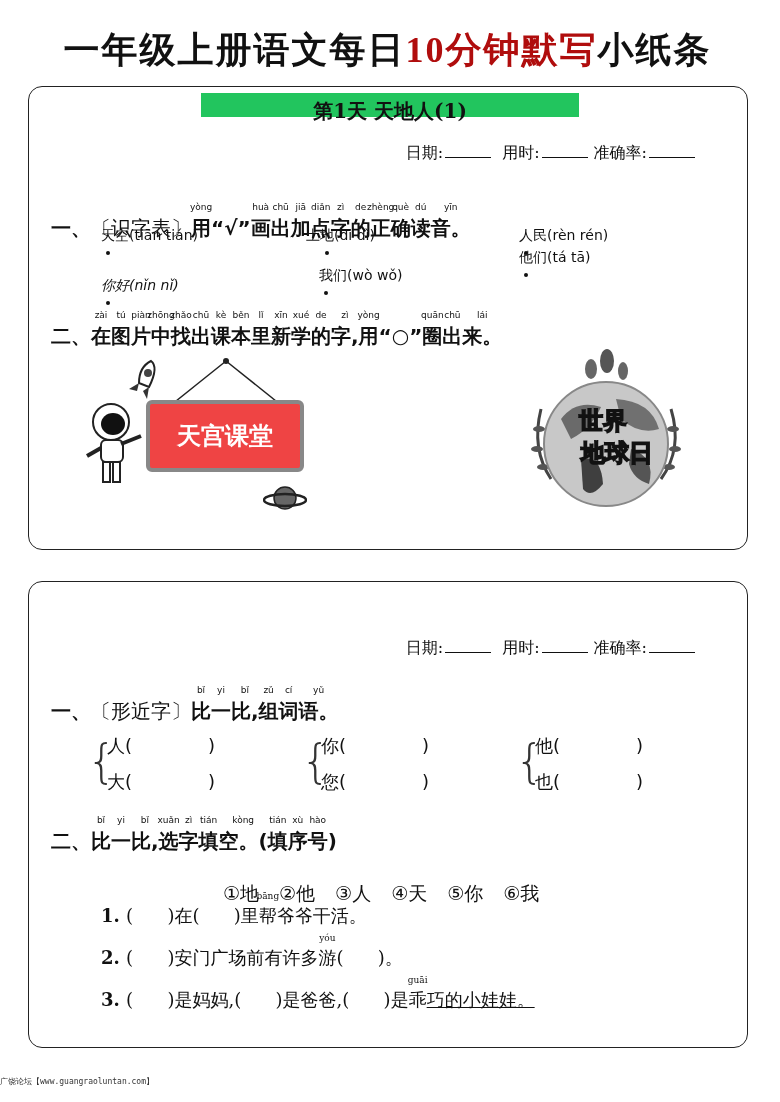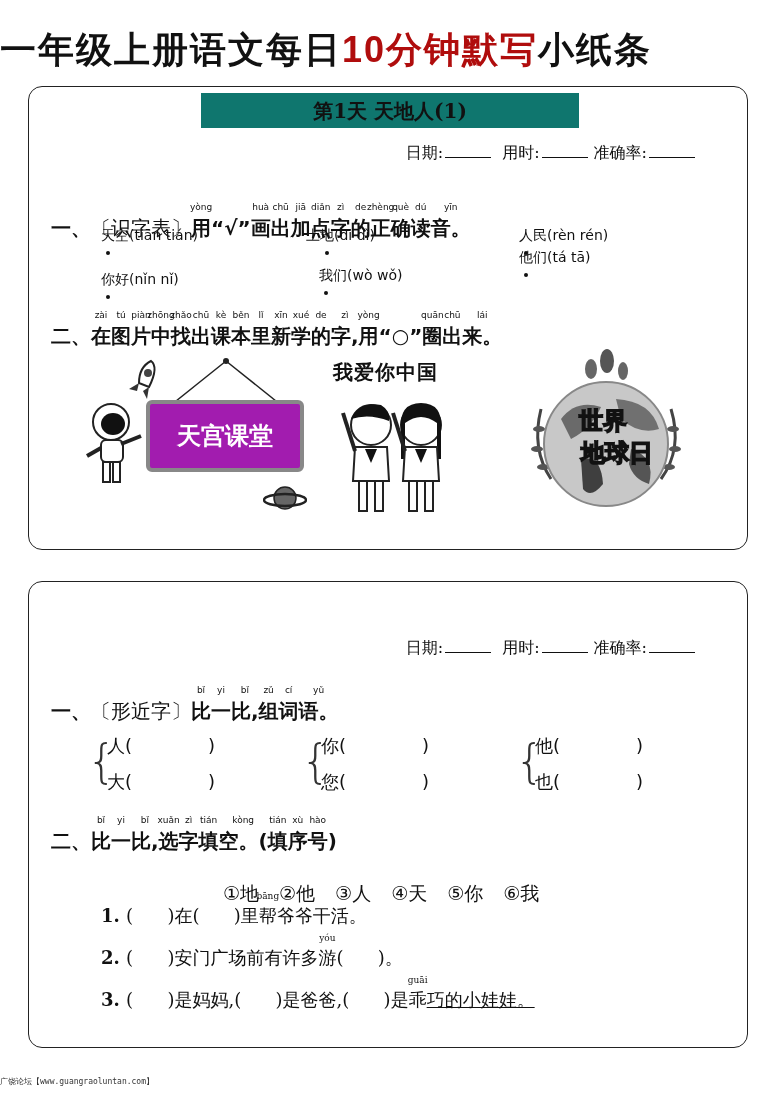--- a/index.html
+++ b/index.html
@@ -1,34 +1,34 @@
 <!DOCTYPE html>
 <html><head>
 <meta charset="utf-8">
 <style>
   html, body { margin:0; padding:0; }
   body {
     width:780px; height:1102px; background:#ffffff; position:relative; overflow:hidden;
     font-family: "DejaVu Sans", "Liberation Sans", sans-serif; color:#111;
   }
   .title {
-    position:absolute; left:0; top:28px; width:775px; 
-    font-family: Liberation Sans, sans-serif;
+    position:absolute; left:0; top:28px; width:775px; text-align:center;
+    font-family: Liberation Serif, serif;
     font-size:36px; font-weight:bold; letter-spacing:2px; line-height:44px;
   }
   .title .red { color:#b00d0d; }
   .card {
     position:absolute; left:28px; width:718px; border:1.5px solid #222;
     border-radius:14px; background:#fff;
   }
   .card1 { top:86px; height:462px; }
   .card2 { top:581px; height:465px; }
   .day-banner {
-    position:absolute; left:172px; top:6px; width:378px; height:35px;
-    background:#0f766e; text-align:center; line-height:36px;
+    position:absolute; left:172px; top:6px; width:378px; height:24px;
+    background:#22c55e; text-align:center; line-height:36px;
     font-family: "DejaVu Serif", "Liberation Serif", serif; font-size:20px; font-weight:bold;
   }
   .meta {
     position:absolute; right:46px; top:56px; font-size:16px;
     font-family: "DejaVu Serif", "Liberation Serif", serif;
   }
   .meta .blank { display:inline-block; width:46px; border-bottom:1.5px solid #111; margin:0 6px 0 2px; height:14px; vertical-align:baseline; }
   .q {
     position:absolute; left:22px; font-size:20px; font-weight:bold; white-space:nowrap;
   }
@@ -44,21 +44,21 @@
     position:absolute; font-size:14px; white-space:nowrap;
   }
   .word .dot { position:relative; display:inline-block; }
   .word .dot::after {
     content:""; position:absolute; left:50%; bottom:-10px; width:4px; height:4px;
     margin-left:-2px; background:#111; border-radius:50%;
   }
   .pic { position:absolute; }
   .sign {
     position:absolute; left:120px; top:345px; width:150px; height:64px;
-    background:#a21caf; border:4px solid #888; border-radius:6px; color:#fff;
+    background:#ef4444; border:4px solid #888; border-radius:6px; color:#fff;
     font-size:24px; font-weight:bold; text-align:center; line-height:64px;
   }
   .compare { position:absolute; font-size:18px; }
   .brace {
     position:absolute; font-size:46px; line-height:46px; top:6px; left:-2px; font-weight:lighter; color:#333;
   }
   .pair { position:absolute; left:18px; white-space:nowrap; }
   .options { position:absolute; left:194px; top:287px; font-size:19px; word-spacing:0;margin-top:12px; }
   .options span { margin-right:20px; }
   .sent {
@@ -86,21 +86,21 @@
   </div>
 
   <div class="q" style="top:128px;">
     <span>一、</span><span class="tag">〔识字表〕</span><span id="d1q1"><span class="py"><span class="p">yòng</span>用</span><span class="py">“√”</span><span class="py"><span class="p">huà</span>画</span><span class="py"><span class="p">chū</span>出</span><span class="py"><span class="p">jiā</span>加</span><span class="py"><span class="p">diǎn</span>点</span><span class="py"><span class="p">zì</span>字</span><span class="py"><span class="p">de</span>的</span><span class="py"><span class="p">zhèng</span>正</span><span class="py"><span class="p">què</span>确</span><span class="py"><span class="p">dú</span>读</span><span class="py"><span class="p">yīn</span>音。</span></span>
   </div>
 
   <div id="d1items">
       <div class="word" style="left: 72px; top: 140px;"><span class="dot">天</span><span>空</span><span>(tiān  tián)</span></div>
       <div class="word" style="left: 277px; top: 140px;"><span>土</span><span class="dot">地</span><span>(di  dì)</span></div>
       <div class="word" style="left: 490px; top: 140px;"><span class="dot">人</span><span>民</span><span>(rèn  rén)</span></div>
-      <div class="word" style="left: 72px; top: 184px;"><span class="dot">你</span><span>好</span><span>(nǐn  nǐ)</span></div>
+      <div class="word" style="left: 72px; top: 190px; font-style: italic;"><span class="dot">你</span><span>好</span><span>(nǐn  nǐ)</span></div>
       <div class="word" style="left: 290px; top: 180px;"><span class="dot">我</span><span>们</span><span>(wò  wǒ)</span></div>
       <div class="word" style="left: 490px; top: 162px;"><span class="dot">他</span><span>们</span><span>(tá  tā)</span></div>
     </div>
 
   <div class="q" style="top:236px;">
     <span>二、</span><span id="d1q2"><span class="py"><span class="p">zài</span>在</span><span class="py"><span class="p">tú</span>图</span><span class="py"><span class="p">piàn</span>片</span><span class="py"><span class="p">zhōng</span>中</span><span class="py"><span class="p">zhǎo</span>找</span><span class="py"><span class="p">chū</span>出</span><span class="py"><span class="p">kè</span>课</span><span class="py"><span class="p">běn</span>本</span><span class="py"><span class="p">lǐ</span>里</span><span class="py"><span class="p">xīn</span>新</span><span class="py"><span class="p">xué</span>学</span><span class="py"><span class="p">de</span>的</span><span class="py"><span class="p">zì</span>字,</span><span class="py"><span class="p">yòng</span>用</span><span class="py">“○”</span><span class="py"><span class="p">quān</span>圈</span><span class="py"><span class="p">chū</span>出</span><span class="py"><span class="p">lái</span>来。</span></span>
   </div>
 
   <div class="pic" style="left:62px;top:268px;width:220px;height:180px;">
     <svg width="40" height="50" style="position:absolute;left:30px;top:2px;" viewBox="0 0 40 50">
@@ -122,38 +122,20 @@
       <rect x="20" y="62" width="7" height="20" fill="#fff" stroke="#222" stroke-width="2"></rect>
       <rect x="30" y="62" width="7" height="20" fill="#fff" stroke="#222" stroke-width="2"></rect>
     </svg>
     <div class="sign" style="left:55px;top:45px;">天宫课堂</div>
     <svg width="44" height="30" style="position:absolute;left:172px;top:128px;" viewBox="0 0 44 30">
       <circle cx="22" cy="15" r="11" fill="#666" stroke="#222" stroke-width="1.5"></circle>
       <ellipse cx="22" cy="17" rx="21" ry="6" fill="none" stroke="#222" stroke-width="2.5"></ellipse>
     </svg>
   </div>
 
-  <div class="pic" style="left:282px;top:272px;width:180px;height:160px;">
-    <div style="position:absolute;left:22px;top:0;font-size:20px;font-weight:bold;letter-spacing:1px;">我爱你中国</div>
-    <svg width="130" height="130" style="position:absolute;left:18px;top:30px;" viewBox="0 0 130 130">
-      <circle cx="42" cy="36" r="20" fill="#fff" stroke="#222" stroke-width="2"></circle>
-      <path d="M22 30 Q30 12 52 16 Q62 22 60 32 Q40 24 22 30Z" fill="#111"></path>
-      <circle cx="92" cy="36" r="20" fill="#fff" stroke="#222" stroke-width="2"></circle>
-      <path d="M72 40 Q70 14 92 14 Q114 14 112 40 L112 70 L108 70 L108 34 Q92 22 76 34 L76 70 L72 70Z" fill="#111"></path>
-      <path d="M26 58 L58 58 L60 92 L24 92Z" fill="#fff" stroke="#222" stroke-width="2"></path>
-      <path d="M76 58 L108 58 L110 92 L74 92Z" fill="#fff" stroke="#222" stroke-width="2"></path>
-      <path d="M36 60 L42 74 L48 60Z M86 60 L92 74 L98 60Z" fill="#111"></path>
-      <line x1="26" y1="62" x2="14" y2="24" stroke="#222" stroke-width="4"></line>
-      <line x1="76" y1="62" x2="64" y2="24" stroke="#222" stroke-width="4"></line>
-      <rect x="30" y="92" width="8" height="30" fill="#fff" stroke="#222" stroke-width="2"></rect>
-      <rect x="46" y="92" width="8" height="30" fill="#fff" stroke="#222" stroke-width="2"></rect>
-      <rect x="80" y="92" width="8" height="30" fill="#fff" stroke="#222" stroke-width="2"></rect>
-      <rect x="96" y="92" width="8" height="30" fill="#fff" stroke="#222" stroke-width="2"></rect>
-    </svg>
-  </div>
 
   <div class="pic" style="left:492px;top:262px;width:180px;height:180px;">
     <svg width="170" height="170" style="position:absolute;left:0;top:0;" viewBox="0 0 170 170">
       <path d="M20 60 Q10 100 30 130" fill="none" stroke="#444" stroke-width="3"></path>
       <path d="M150 60 Q162 100 140 130" fill="none" stroke="#444" stroke-width="3"></path>
       <ellipse cx="18" cy="80" rx="6" ry="3" fill="#555"></ellipse>
         <ellipse cx="16" cy="100" rx="6" ry="3" fill="#555"></ellipse>
         <ellipse cx="22" cy="118" rx="6" ry="3" fill="#555"></ellipse>
       <ellipse cx="152" cy="80" rx="6" ry="3" fill="#555"></ellipse>
         <ellipse cx="154" cy="100" rx="6" ry="3" fill="#555"></ellipse>

